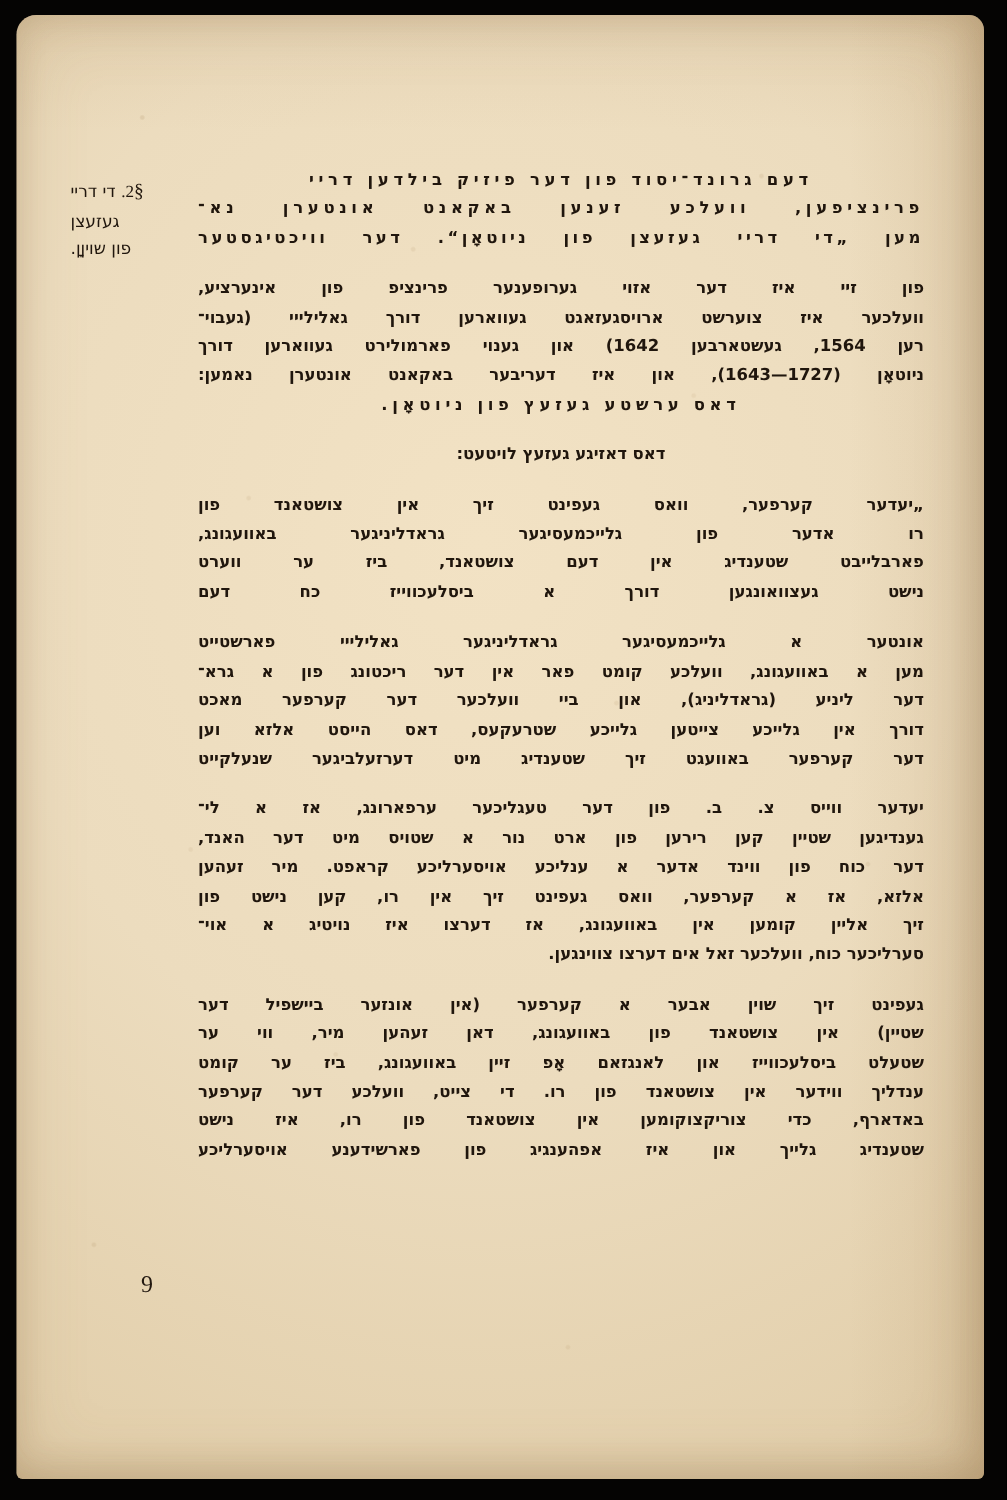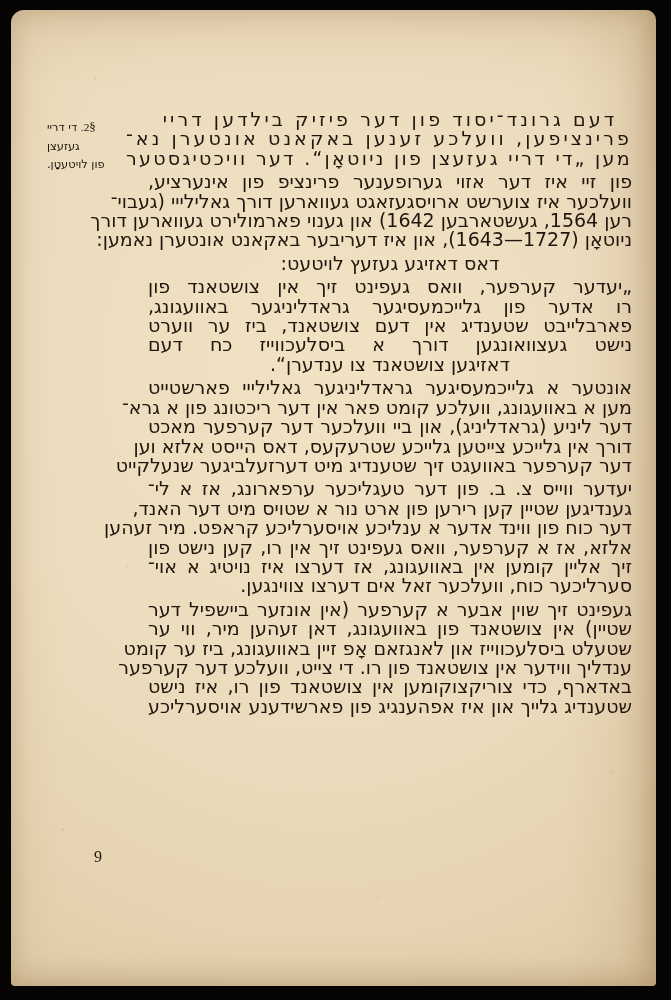--- a/index.html
+++ b/index.html
@@ -64,35 +64,35 @@
     position: absolute;
     inset: 0;
     pointer-events: none;
     background: linear-gradient(to left, rgba(150,110,60,0.13) 0%, rgba(150,110,60,0.0) 14%),
                 linear-gradient(to bottom, rgba(150,110,60,0.07) 0%, rgba(150,110,60,0.0) 8%);
   }
 
   
   #text-column {
     position: absolute;
-    right: 24px;
+    right: 40px;
     top: 100px;
     width: 484px;
     direction: rtl;
     text-align: justify;
     color: #20160d;
     font-family: "DejaVu Sans", "Liberation Sans", sans-serif;
-    font-size: 19px;
+    font-size: 11px;
     line-height: 19.4px;
-    font-weight: 400;
+    font-weight: 700;
     z-index: 3;
   }
 
   .para { margin: 0 0 0 0; }
-  .para + .para { margin-top: 4px; }
+  .para + .para { margin-top: 14px; }
 
   .line {
     display: block;
     white-space: nowrap;
     text-align: justify;
     text-align-last: justify;
   }
   .line.last  { text-align-last: right; }
   .line.center{ text-align-last: center; }
 
@@ -143,48 +143,48 @@
 <div id="scan-frame">
 
   <div id="page-sheet">
 
     <div id="margin-note">
       <div>
         <span class="sec-sign">§</span><span class="num">2.</span>
         <span>די דריי</span>
       </div>
       <div>געזעצן</div>
-      <div>פון לויטעטָן.</div>
+      <div>פון שויןָן.</div>
     </div>
 
     <div id="text-column">
 
       <div class="para">
         <span class="line center sp">דעם גרונד־יסוד פון דער פיזיק בילדען דריי</span>
         <span class="line sp"><span class="w">פרינציפען,</span><span class="gap" style="padding-inline: 0.003125px;"> </span><span class="w">וועלכע</span><span class="gap" style="padding-inline: 0.003125px;"> </span><span class="w">זענען</span><span class="gap" style="padding-inline: 0.003125px;"> </span><span class="w">באקאנט</span><span class="gap" style="padding-inline: 0.003125px;"> </span><span class="w">אונטערן</span><span class="gap" style="padding-inline: 0.003125px;"> </span><span class="w">נא־</span></span>
         <span class="line sp2"><span class="w">מען</span><span class="gap"> </span><span class="w">„די</span><span class="gap"> </span><span class="w">דריי</span><span class="gap"> </span><span class="w">געזעצן</span><span class="gap"> </span><span class="w">פון</span><span class="gap"> </span><span class="w">ניוטאָן“.</span><span class="gap"> </span><span class="w">דער</span><span class="gap"> </span><span class="w">וויכטיגסטער</span></span>
       </div>
 
       <div class="para">
         <span class="line"><span class="w">פון</span><span class="gap"> </span><span class="w">זיי</span><span class="gap"> </span><span class="w">איז</span><span class="gap"> </span><span class="w">דער</span><span class="gap"> </span><span class="w">אזוי</span><span class="gap"> </span><span class="w">גערופענער</span><span class="gap"> </span><span class="w">פרינציפ</span><span class="gap"> </span><span class="w">פון</span><span class="gap"> </span><span class="w">אינערציע,</span></span>
         <span class="line"><span class="w">וועלכער</span><span class="gap"> </span><span class="w">איז</span><span class="gap"> </span><span class="w">צוערשט</span><span class="gap"> </span><span class="w">ארויסגעזאגט</span><span class="gap"> </span><span class="w">געווארען</span><span class="gap"> </span><span class="w">דורך</span><span class="gap"> </span><span class="w">גאלילייי</span><span class="gap"> </span><span class="w">(געבוי־</span></span>
         <span class="line"><span class="w">רען</span><span class="gap"> </span><span class="w">1564,</span><span class="gap"> </span><span class="w">געשטארבען</span><span class="gap"> </span><span class="w">1642)</span><span class="gap"> </span><span class="w">און</span><span class="gap"> </span><span class="w">גענוי</span><span class="gap"> </span><span class="w">פארמולירט</span><span class="gap"> </span><span class="w">געווארען</span><span class="gap"> </span><span class="w">דורך</span></span>
         <span class="line"><span class="w">ניוטאָן</span><span class="gap"> </span><span class="w">(1727—1643),</span><span class="gap"> </span><span class="w">און</span><span class="gap"> </span><span class="w">איז</span><span class="gap"> </span><span class="w">דעריבער</span><span class="gap"> </span><span class="w">באקאנט</span><span class="gap"> </span><span class="w">אונטערן</span><span class="gap"> </span><span class="w">נאמען:</span></span>
+        <span class="line center sp">דאס ערשטע געזעץ פון ניוטאָן.</span>
       </div>
 
       <div class="para">
         <span class="line center">דאס דאזיגע געזעץ לויטעט:</span>
       </div>
 
       <div class="para">
         <span class="line"><span class="w">„יעדער</span><span class="gap"> </span><span class="w">קערפער,</span><span class="gap"> </span><span class="w">וואס</span><span class="gap"> </span><span class="w">געפינט</span><span class="gap"> </span><span class="w">זיך</span><span class="gap"> </span><span class="w">אין</span><span class="gap"> </span><span class="w">צושטאנד</span><span class="gap"> </span><span class="w">פון</span></span>
         <span class="line"><span class="w">רו</span><span class="gap"> </span><span class="w">אדער</span><span class="gap"> </span><span class="w">פון</span><span class="gap"> </span><span class="w">גלייכמעסיגער</span><span class="gap"> </span><span class="w">גראדליניגער</span><span class="gap"> </span><span class="w">באוועגונג,</span></span>
         <span class="line"><span class="w">פארבלייבט</span><span class="gap" style="padding-inline: 0.00111607px;"> </span><span class="w">שטענדיג</span><span class="gap" style="padding-inline: 0.00111607px;"> </span><span class="w">אין</span><span class="gap" style="padding-inline: 0.00111607px;"> </span><span class="w">דעם</span><span class="gap" style="padding-inline: 0.00111607px;"> </span><span class="w">צושטאנד,</span><span class="gap" style="padding-inline: 0.00111607px;"> </span><span class="w">ביז</span><span class="gap" style="padding-inline: 0.00111607px;"> </span><span class="w">ער</span><span class="gap" style="padding-inline: 0.00111607px;"> </span><span class="w">ווערט</span></span>
         <span class="line"><span class="w">נישט</span><span class="gap"> </span><span class="w">געצוואונגען</span><span class="gap"> </span><span class="w">דורך</span><span class="gap"> </span><span class="w">א</span><span class="gap"> </span><span class="w">ביסלעכווייז</span><span class="gap"> </span><span class="w">כח</span><span class="gap"> </span><span class="w">דעם</span></span>
-        <span class="line center">דאזיגען צושטאנד צו ענדערן“.</span>
       </div>
 
       <div class="para">
         <span class="line"><span class="w">אונטער</span><span class="gap"> </span><span class="w">א</span><span class="gap"> </span><span class="w">גלייכמעסיגער</span><span class="gap"> </span><span class="w">גראדליניגער</span><span class="gap"> </span><span class="w">גאלילייי</span><span class="gap"> </span><span class="w">פארשטייט</span></span>
         <span class="line"><span class="w">מען</span><span class="gap"> </span><span class="w">א</span><span class="gap"> </span><span class="w">באוועגונג,</span><span class="gap"> </span><span class="w">וועלכע</span><span class="gap"> </span><span class="w">קומט</span><span class="gap"> </span><span class="w">פאר</span><span class="gap"> </span><span class="w">אין</span><span class="gap"> </span><span class="w">דער</span><span class="gap"> </span><span class="w">ריכטונג</span><span class="gap"> </span><span class="w">פון</span><span class="gap"> </span><span class="w">א</span><span class="gap"> </span><span class="w">גרא־</span></span>
         <span class="line"><span class="w">דער</span><span class="gap"> </span><span class="w">ליניע</span><span class="gap"> </span><span class="w">(גראדליניג),</span><span class="gap"> </span><span class="w">און</span><span class="gap"> </span><span class="w">ביי</span><span class="gap"> </span><span class="w">וועלכער</span><span class="gap"> </span><span class="w">דער</span><span class="gap"> </span><span class="w">קערפער</span><span class="gap"> </span><span class="w">מאכט</span></span>
         <span class="line"><span class="w">דורך</span><span class="gap"> </span><span class="w">אין</span><span class="gap"> </span><span class="w">גלייכע</span><span class="gap"> </span><span class="w">צייטען</span><span class="gap"> </span><span class="w">גלייכע</span><span class="gap"> </span><span class="w">שטרעקעס,</span><span class="gap"> </span><span class="w">דאס</span><span class="gap"> </span><span class="w">הייסט</span><span class="gap"> </span><span class="w">אלזא</span><span class="gap"> </span><span class="w">וען</span></span>
         <span class="line"><span class="w">דער</span><span class="gap"> </span><span class="w">קערפער</span><span class="gap"> </span><span class="w">באוועגט</span><span class="gap"> </span><span class="w">זיך</span><span class="gap"> </span><span class="w">שטענדיג</span><span class="gap"> </span><span class="w">מיט</span><span class="gap"> </span><span class="w">דערזעלביגער</span><span class="gap"> </span><span class="w">שנעלקייט</span></span>
       </div>
 

